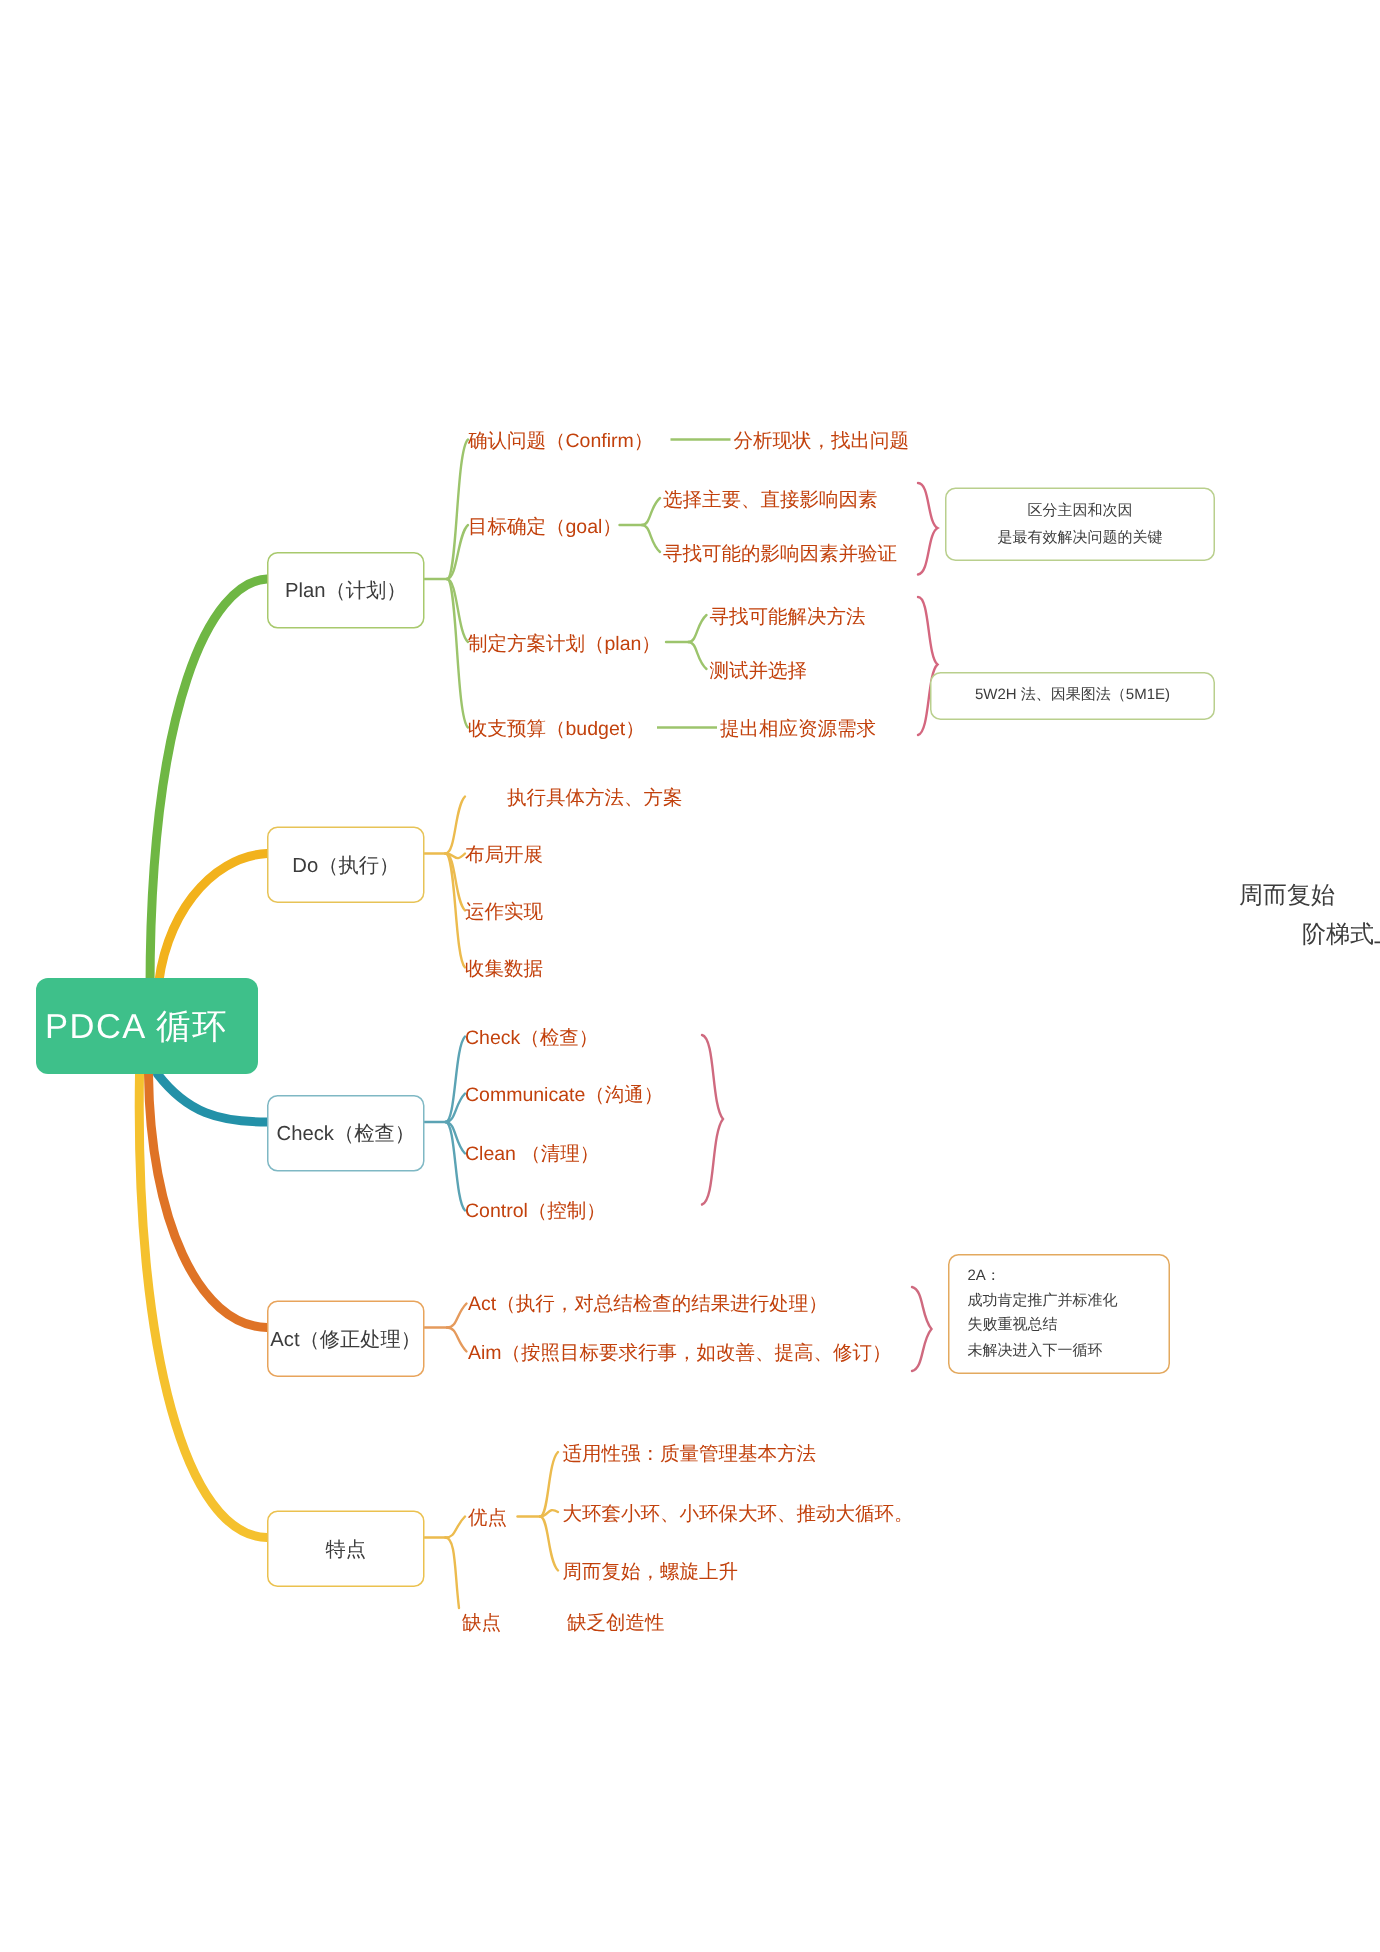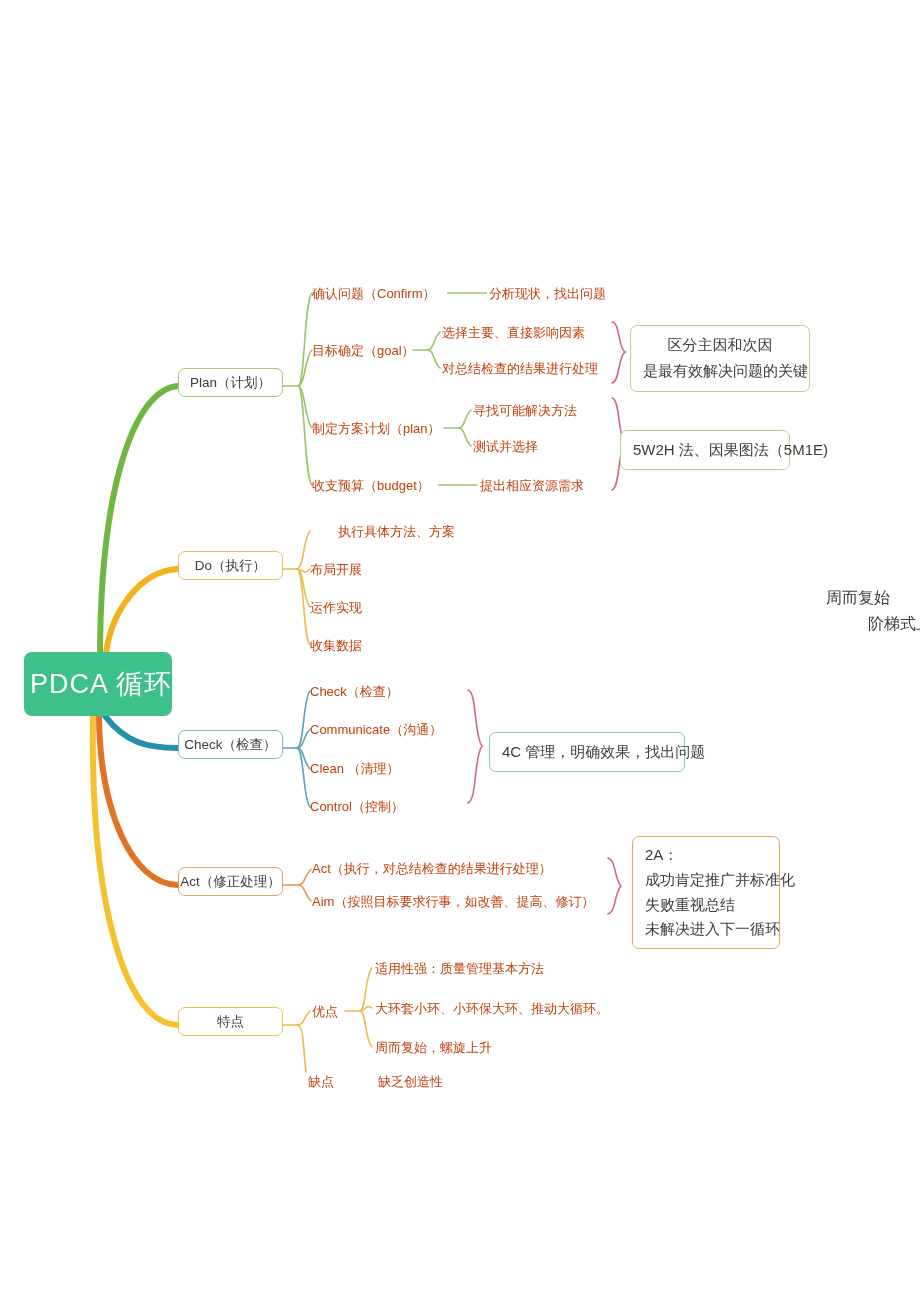--- a/index.html
+++ b/index.html
@@ -34,36 +34,36 @@
     display: flex;
     align-items: center;
     justify-content: center;
     white-space: nowrap;
   }
   
   .central {
     background: #3ec08a;
     color: #ffffff;
     border-radius: 8px;
-    font-size: 27px;
+    font-size: 23px;
     letter-spacing: 1px;
     left: 24px;
     top: 652px;
     width: 148px;
     height: 64px;
     padding-left: 6px;
     justify-content: flex-start;
   }
   
   .mainbox {
     background: #ffffff;
     border: 1.4px solid #cfcfcf;
     border-radius: 7px;
     font-size: 13.5px;
-    height: 29px;
+    height: 51px;
     width: 105px;
     left: 178px;
   }
   .mainbox.green  { border-color: #a8c96d; }
   .mainbox.amber  { border-color: #e7c357; }
   .mainbox.teal   { border-color: #7fb8c4; }
   .mainbox.orange { border-color: #e8a45c; }
   .mainbox.yellow { border-color: #ebc14f; }
 
   .leaf {
@@ -73,21 +73,21 @@
     line-height: 1;
     color: #c2410c;
   }
 
   .callout {
     position: absolute;
     box-sizing: border-box;
     background: #ffffff;
     border: 1.3px solid #cccccc;
     border-radius: 7px;
-    font-size: 15px;
+    font-size: 10px;
     line-height: 1.75;
     color: #3c3c3c;
     padding: 6px 12px;
     text-align: center;
     white-space: nowrap;
   }
   .callout.green  { border-color: #b9cf8d; }
   .callout.teal   { border-color: #8ec2cc; }
   .callout.orange { border-color: #e3a95f; text-align: left; }
 
@@ -194,50 +194,47 @@
   </div>
   <div class="node mainbox yellow" style="top:1007px;">
     <span>特点</span>
   </div>
 
   <div class="leaf" style="left:312px; top:287px;">确认问题（Confirm）</div>
   <div class="leaf" style="left:489px; top:287px;">分析现状，找出问题</div>
 
   <div class="leaf" style="left:312px; top:344px;">目标确定（goal）</div>
   <div class="leaf" style="left:442px; top:326px;">选择主要、直接影响因素</div>
-  <div class="leaf" style="left:442px; top:362px;">对总结检查的结果进行处理</div>
+  <div class="leaf" style="left:442px; top:362px;">寻找可能的影响因素并验证</div>
 
   <div class="leaf" style="left:312px; top:422px;">制定方案计划（plan）</div>
   <div class="leaf" style="left:473px; top:404px;">寻找可能解决方法</div>
   <div class="leaf" style="left:473px; top:440px;">测试并选择</div>
 
   <div class="leaf" style="left:312px; top:479px;">收支预算（budget）</div>
   <div class="leaf" style="left:480px; top:479px;">提出相应资源需求</div>
 
   <div class="callout green" style="left:630px; top:325px; width:180px;">
     <div>区分主因和次因</div>
     <div>是最有效解决问题的关键</div>
   </div>
-  <div class="callout green" style="left:620px; top:430px; width:170px;">
+  <div class="callout green" style="left:620px; top:448px; width:190px;">
     <div>5W2H 法、因果图法（5M1E)</div>
   </div>
 
   <div class="leaf" style="left:310px; top:525px;padding-left:28px;">执行具体方法、方案</div>
   <div class="leaf" style="left:310px; top:563px;">布局开展</div>
   <div class="leaf" style="left:310px; top:601px;">运作实现</div>
   <div class="leaf" style="left:310px; top:639px;">收集数据</div>
 
   <div class="leaf" style="left:310px; top:685px;">Check（检查）</div>
   <div class="leaf" style="left:310px; top:723px;">Communicate（沟通）</div>
   <div class="leaf" style="left:310px; top:762px;">Clean （清理）</div>
   <div class="leaf" style="left:310px; top:800px;">Control（控制）</div>
 
-  <div class="callout teal" style="left:489px; top:732px; width:196px;">
-    <div>4C 管理，明确效果，找出问题</div>
-  </div>
 
   <div class="leaf" style="left:312px; top:862px;">Act（执行，对总结检查的结果进行处理）</div>
   <div class="leaf" style="left:312px; top:895px;">Aim（按照目标要求行事，如改善、提高、修订）</div>
 
   <div class="callout orange" style="left:632px; top:836px; width:148px; line-height:1.65;">
     <div>2A：</div>
     <div>成功肯定推广并标准化</div>
     <div>失败重视总结</div>
     <div>未解决进入下一循环</div>
   </div>

